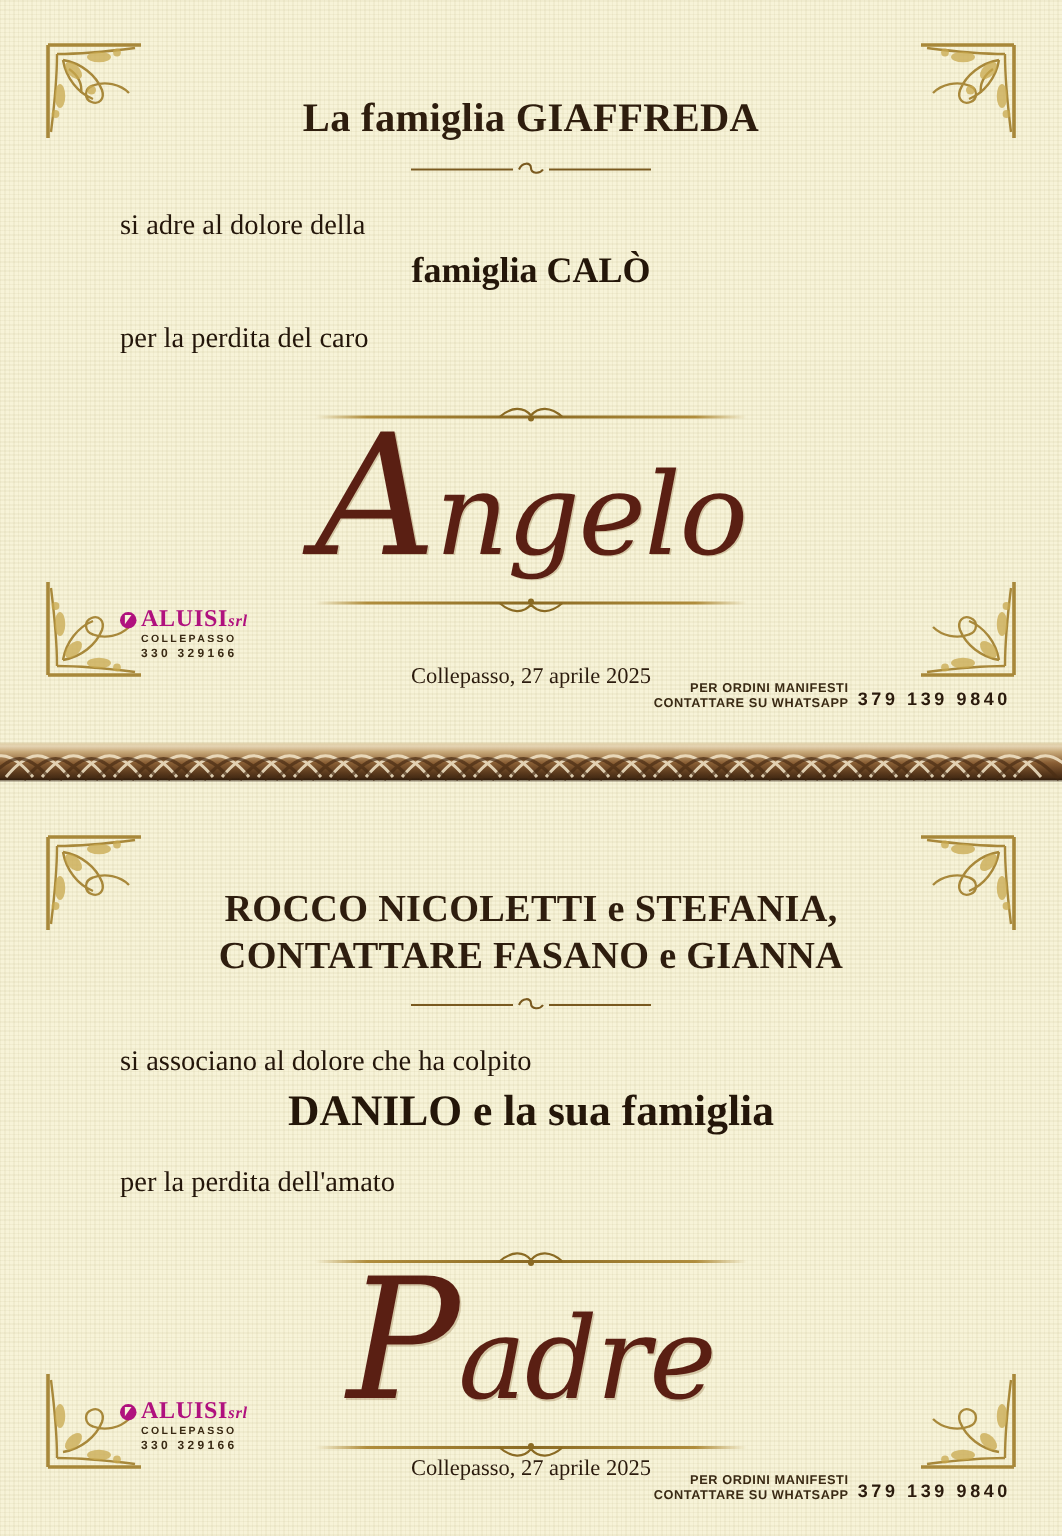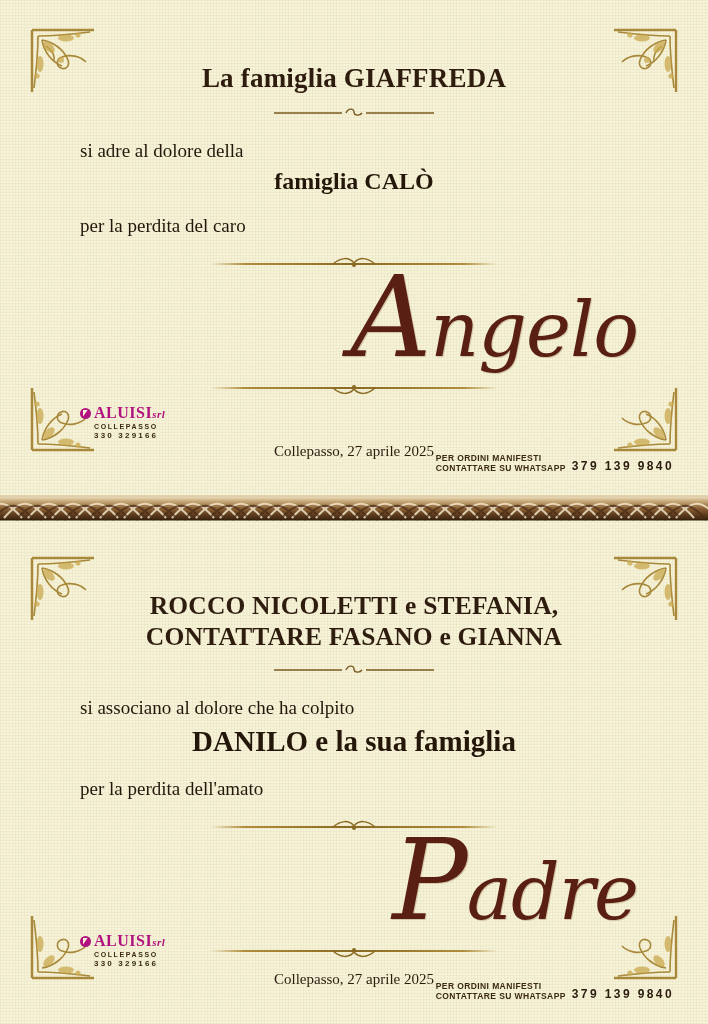--- a/index.html
+++ b/index.html
@@ -81,23 +81,22 @@
   .line-mid {
     font-size: 24px;
     font-weight: bold;
     color: #241609;
     margin-top: 6px;
   }
   .card.bottom .line-mid { font-size: 29px; }
 
   .name-block {
     position: relative;
-    margin-top: 20px;
+    margin-top: 34px;
     height: 150px;
-    text-align: right;
   }
   .rule {
     position: absolute;
     left: 140px;
     right: 140px;
     height: 2px;
     background: linear-gradient(90deg, rgba(176,141,60,0) 0%, #b08d3c 12%, #8a6a23 50%, #b08d3c 88%, rgba(176,141,60,0) 100%);
   }
   .rule.top { top: 6px; }
   .rule.bot { bottom: 18px; }
@@ -134,20 +133,21 @@
     right: 0;
     bottom: 36px;
     font-size: 15px;
     color: #2b1b0d;
   }
 
   .orders {
     position: absolute;
     right: 34px;
     bottom: 22px;
+    text-align: right;
     font-family: "Liberation Sans", sans-serif;
     font-size: 8.5px;
     font-weight: bold;
     color: #3a2a14;
     letter-spacing: 0.4px;
     line-height: 1.25;
     display: flex;
     align-items: flex-end;
     gap: 6px;
   }

